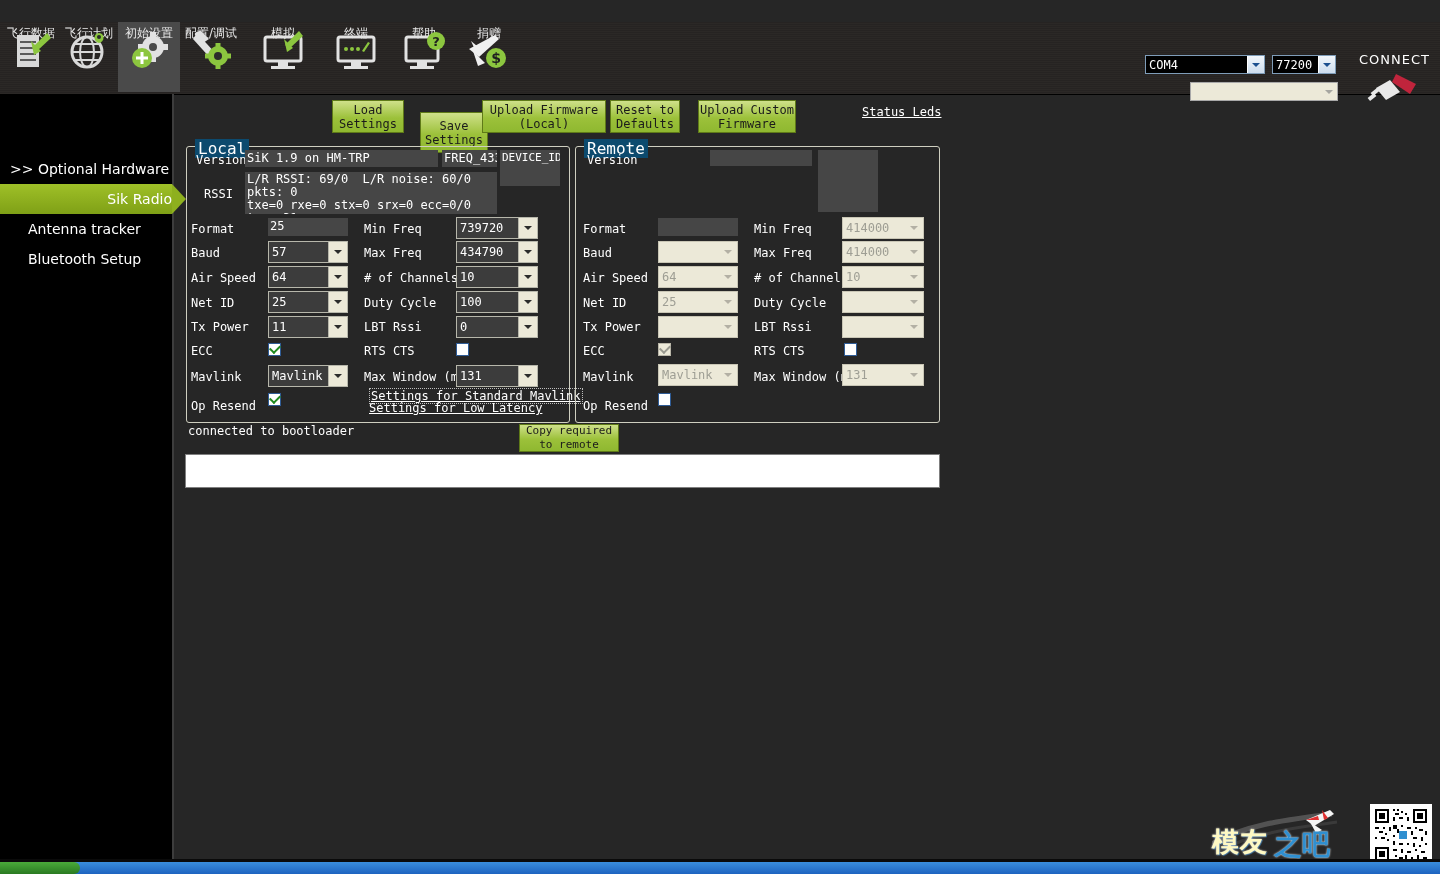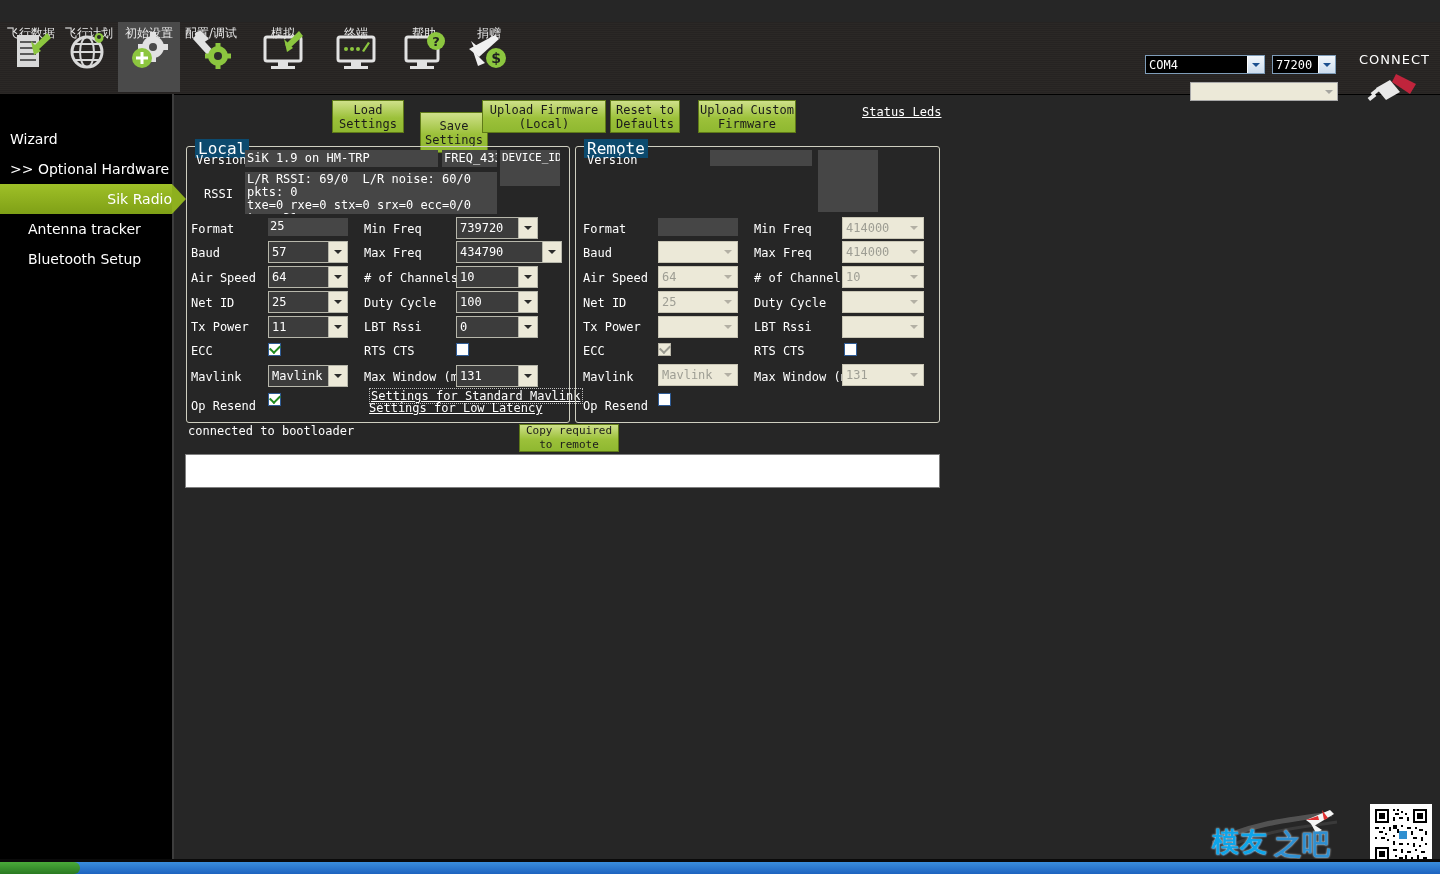--- a/index.html
+++ b/index.html
@@ -197,21 +197,21 @@
 
   .statusline{position:absolute;left:188px;top:424px;color:#ffffff;font-size:12px;
     font-family:"DejaVu Sans Mono","Liberation Mono",monospace;}
   .bigbox{position:absolute;left:185px;top:454px;width:753px;height:32px;background:#ffffff;border:1px solid #7f7f7f;}
 
   
   .wm{position:absolute;right:88px;bottom:12px;width:140px;height:58px;}
   .wm-text{
     position:absolute;left:0;bottom:2px;
     font-family:"DejaVu Sans",sans-serif;font-size:27px;font-weight:bold;
-    color:#0ea5e9;text-shadow:0 0 2px #fff,1px 1px 0 #1a4f7a;letter-spacing:1px;
+    color:#fef9c3;text-shadow:0 0 2px #fff,1px 1px 0 #1a4f7a;letter-spacing:1px;
   }
   .wm-text2{
     position:absolute;left:62px;bottom:-2px;
     font-family:"DejaVu Sans",sans-serif;font-size:28px;font-weight:bold;
     color:#2f8fd0;text-shadow:0 0 2px #fff;
   }
   .qr{position:absolute;right:8px;bottom:8px;width:62px;height:62px;background:#fff;padding:3px;box-sizing:border-box;}
 
   
   .taskbar{position:absolute;left:0;bottom:0;width:1440px;height:12px;
@@ -379,23 +379,20 @@
       <svg width="54" height="34" viewBox="0 0 54 34">
         <path d="M30 4 L50 14 L44 24 L26 12 Z" fill="#c0243c"></path>
         <path d="M24 10 L34 22 L20 30 L10 18 Z" fill="#e8e8e8"></path>
         <rect x="5" y="20" width="8" height="4" fill="#e8e8e8" transform="rotate(-38 9 22)"></rect>
         <rect x="2" y="25" width="8" height="4" fill="#e8e8e8" transform="rotate(-38 6 27)"></rect>
       </svg>
     </div>
   </div>
 
   <div class="sidebar">
-    <div class="sb-item" id="sbItem1">
-      <span>Wizard</span>
-    </div>
     <div class="sb-item" id="sbItem2">
       <span>&gt;&gt; Optional Hardware</span>
     </div>
     <div class="sb-item l2 active" id="sbItem3">
       <span>Sik Radio</span>
     </div>
     <div class="sb-item l2" id="sbItem4">
       <span>Antenna tracker</span>
     </div>
     <div class="sb-item l2" id="sbItem5">
@@ -482,21 +479,21 @@
 
     <div class="lbl" style="left:364px;top:222px;">Min Freq</div>
     <div class="combo" style="left:456px;top:217px;width:82px;">
       <div class="cv">739720</div>
       <div class="carw">
           <i></i>
         </div>
     </div>
 
     <div class="lbl" style="left:364px;top:246px;">Max Freq</div>
-    <div class="combo" style="left:456px;top:241px;width:106px;">
+    <div class="combo" style="left:456px;top:241px;width:82px;">
       <div class="cv">434790</div>
       <div class="carw">
           <i></i>
         </div>
     </div>
 
     <div class="lbl" style="left:364px;top:271px;"># of Channels</div>
     <div class="combo" style="left:456px;top:266px;width:82px;">
       <div class="cv">10</div>
       <div class="carw">

